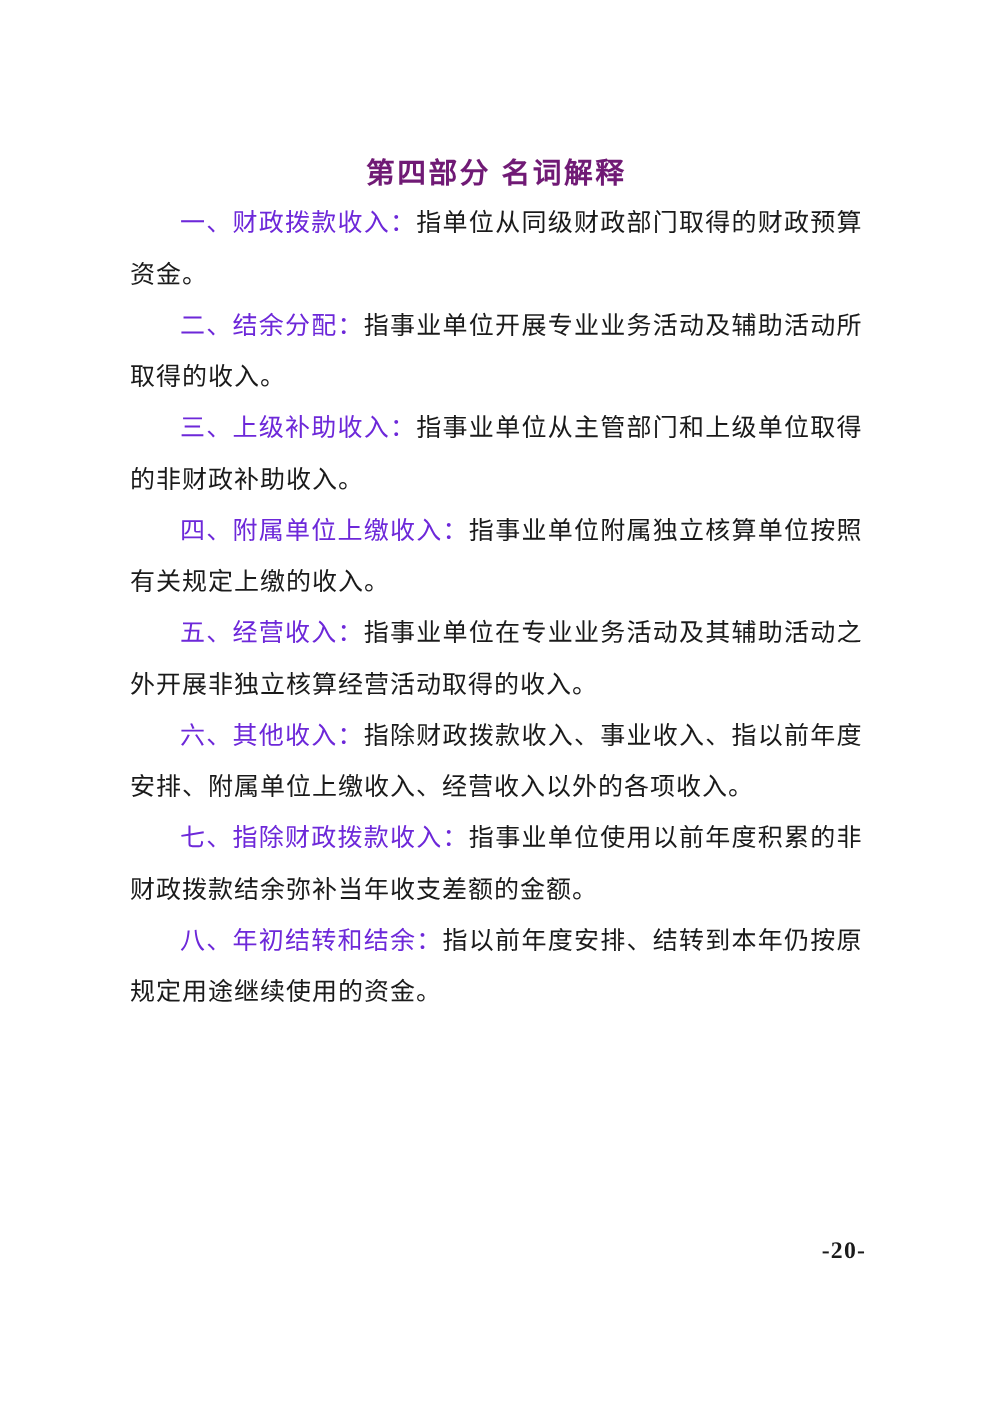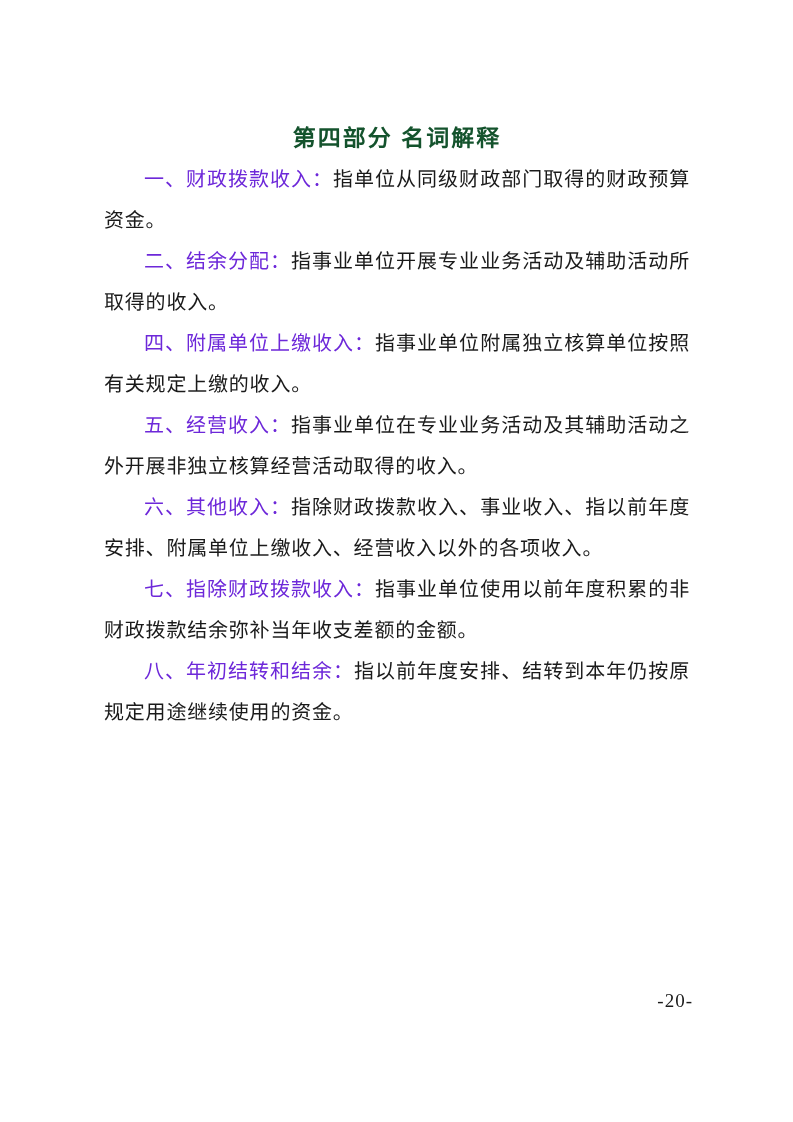--- a/index.html
+++ b/index.html
@@ -24,21 +24,21 @@
     padding: 118px 103px 0 104px;
   }
   .doc-title {
     margin: 0;
     font-family: "Liberation Sans", sans-serif;
     font-weight: 700;
     font-size: 23px;
     line-height: 41px;
     letter-spacing: 2px;
     text-align: center;
-    color: #14532d;
+    color: #701a75;
   }
   .term-para {
     margin: 0;
     font-size: 20px;
     line-height: 41px;
     letter-spacing: 0.8px;
     text-align: justify;
     text-indent: 2em;
     color: #1a1a1a;
   }
@@ -50,38 +50,42 @@
     font-weight: 400;
   }
   .page-number {
     position: absolute;
     top: 990px;
     right: 100px;
     font-family: "Liberation Serif", serif;
     font-size: 19px;
     letter-spacing: 1px;
     color: #1a1a1a;
+    font-weight: bold;
   }
 </style>
 </head>
 <body>
 
 <div class="sheet">
   <div class="content">
 
     <h1 class="doc-title">第四部分 名词解释</h1>
 
     <p class="term-para">
       <span class="term-label">一、财政拨款收入：</span><span class="term-definition">指单位从同级财政部门取得的财政预算资金。</span>
     </p>
 
     <p class="term-para">
       <span class="term-label">二、结余分配：</span><span class="term-definition">指事业单位开展专业业务活动及辅助活动所取得的收入。</span>
     </p>
 
+    <p class="term-para">
+      <span class="term-label">三、上级补助收入：</span><span class="term-definition">指事业单位从主管部门和上级单位取得的非财政补助收入。</span>
+    </p>
 
     <p class="term-para">
       <span class="term-label">四、附属单位上缴收入：</span><span class="term-definition">指事业单位附属独立核算单位按照有关规定上缴的收入。</span>
     </p>
 
     <p class="term-para">
       <span class="term-label">五、经营收入：</span><span class="term-definition">指事业单位在专业业务活动及其辅助活动之外开展非独立核算经营活动取得的收入。</span>
     </p>
 
     <p class="term-para">

